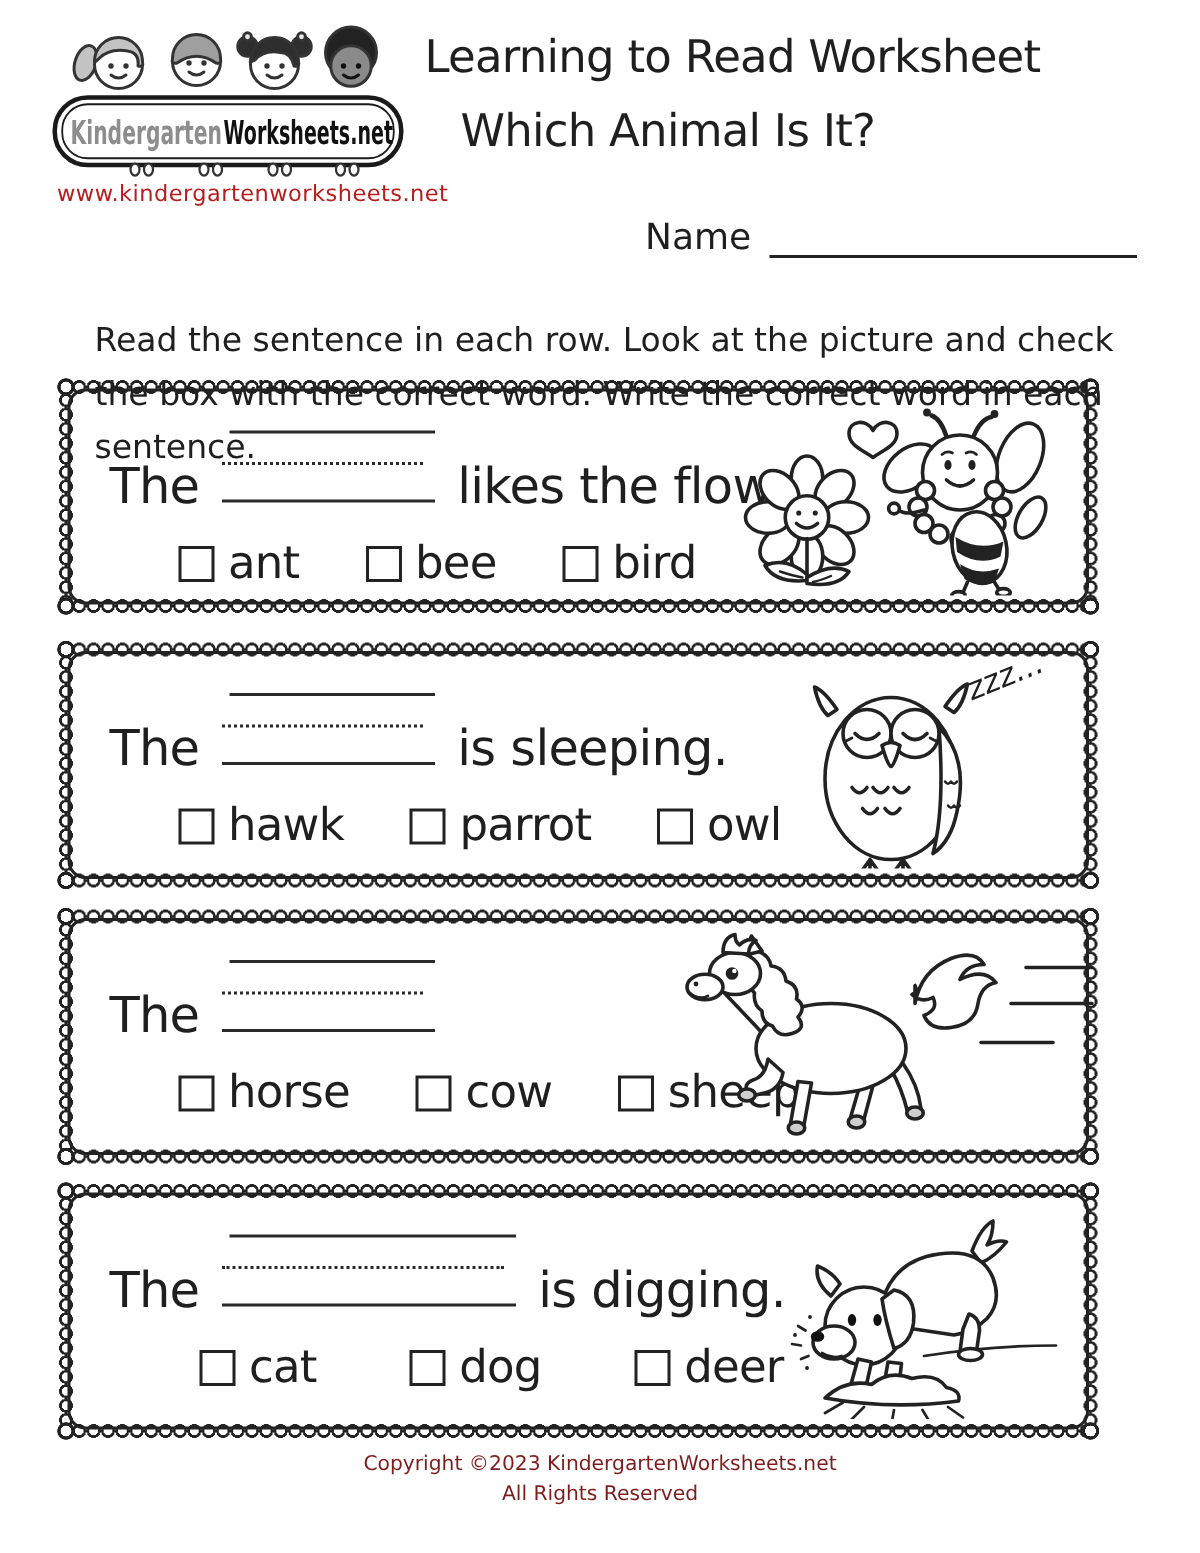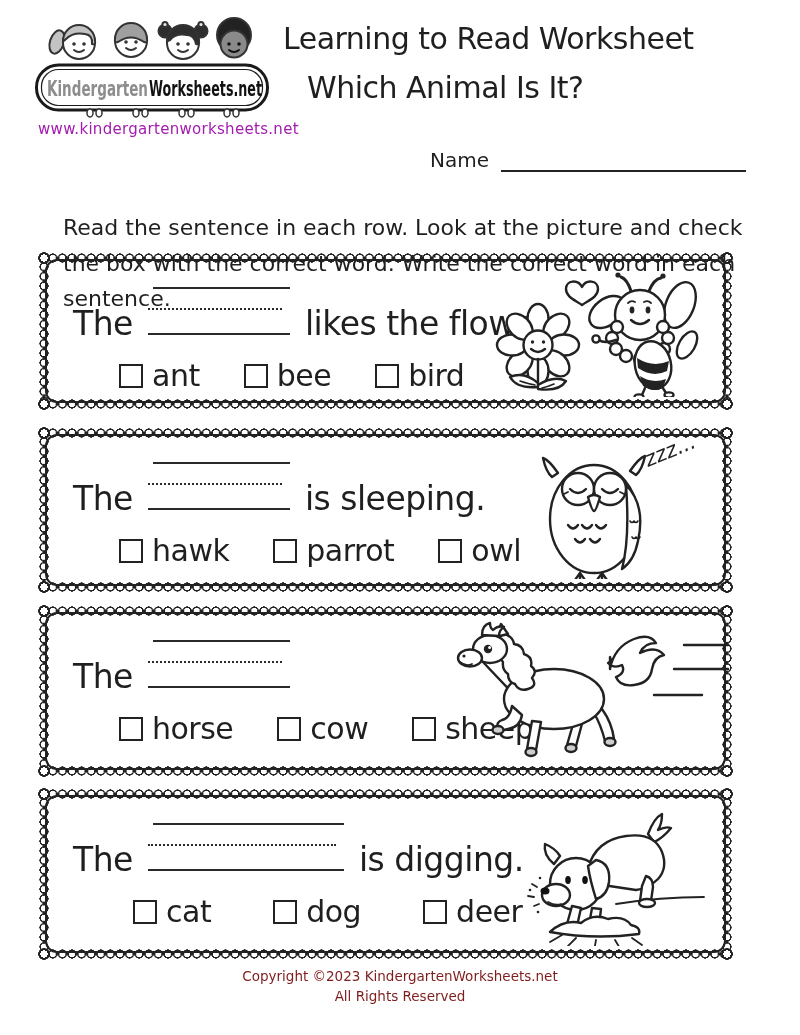--- a/index.html
+++ b/index.html
@@ -1,24 +1,24 @@
 <!DOCTYPE html>
 <html><head>
 <meta charset="utf-8">
 <style>
   html,body{margin:0;padding:0;background:#fff;}
   .page{position:relative;width:800px;height:1035px;background:#fff;overflow:hidden;
         font-family:"DejaVu Sans",sans-serif;color:#1f1f1f;}
 
   
   .logo{position:absolute;left:34px;top:10px;}
-  .logo-url{position:absolute;left:38px;top:120px;font-size:15px;color:#a21caf;letter-spacing:.3px;}
+  .logo-url{position:absolute;left:38px;top:120px;font-size:15px;color:#b91c1c;letter-spacing:.3px;}
   .title{position:absolute;left:283px;top:24px;font-size:30px;line-height:1.0;letter-spacing:-.5px;}
   .title .l2{margin-left:24px;margin-top:19px;}
-  .name-row{position:absolute;left:430px;top:138px;display:flex;align-items:flex-end;gap:12px;font-size:20px;justify-content:center;}
+  .name-row{position:absolute;left:430px;top:138px;display:flex;align-items:flex-end;gap:12px;font-size:24px;justify-content:center;}
   .name-line{display:inline-block;width:245px;height:32px;border-bottom:2px solid #222;}
 
   .instructions{position:absolute;left:63px;top:188px;width:680px;font-size:22px;line-height:1.62;}
 
   
   .panels{position:absolute;left:38px;top:252px;width:695px;}
   .panel{position:relative;width:695px;}
   .panel-1{height:158px;margin-bottom:17px;}
   .panel-2{height:166px;margin-bottom:12px;}
   .panel-3{height:172px;margin-bottom:11px;}

